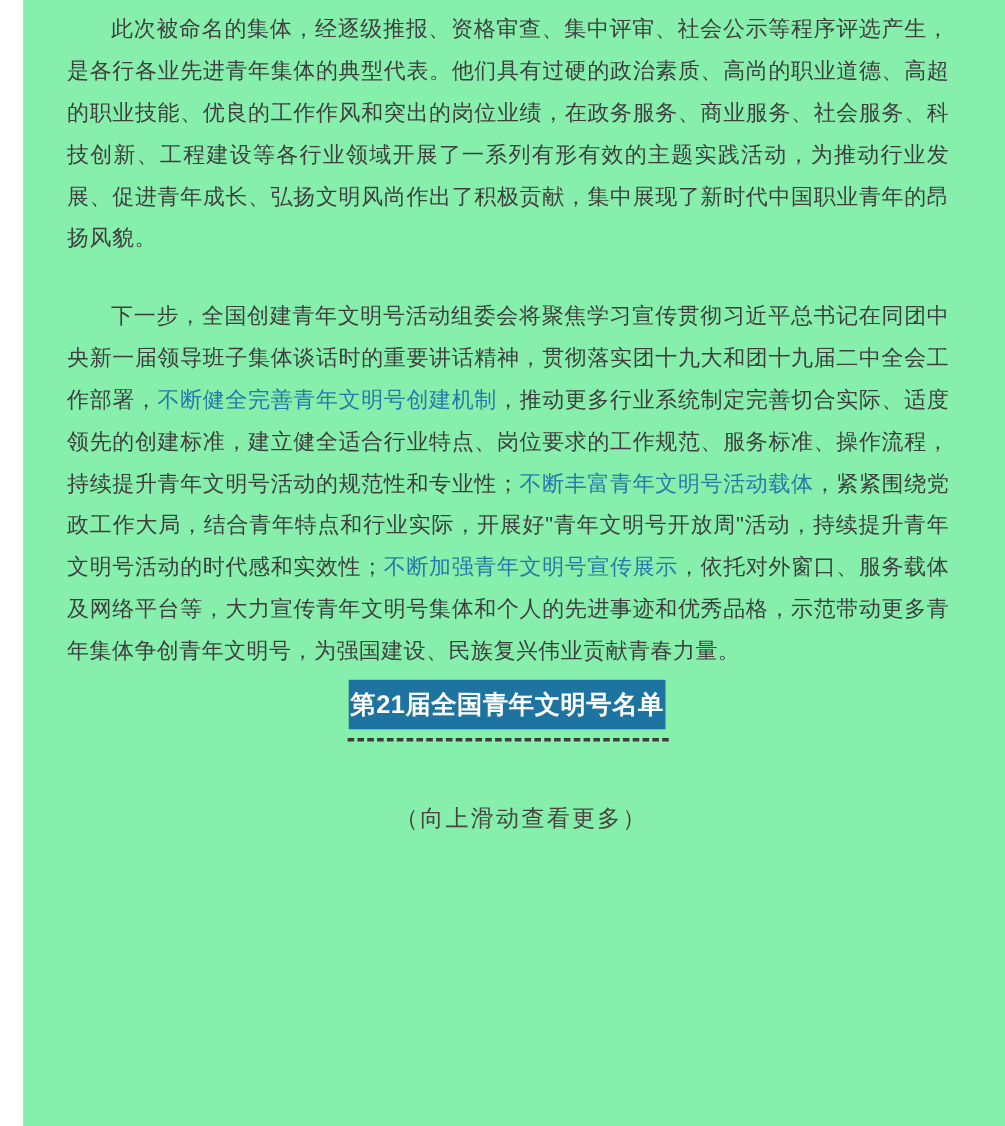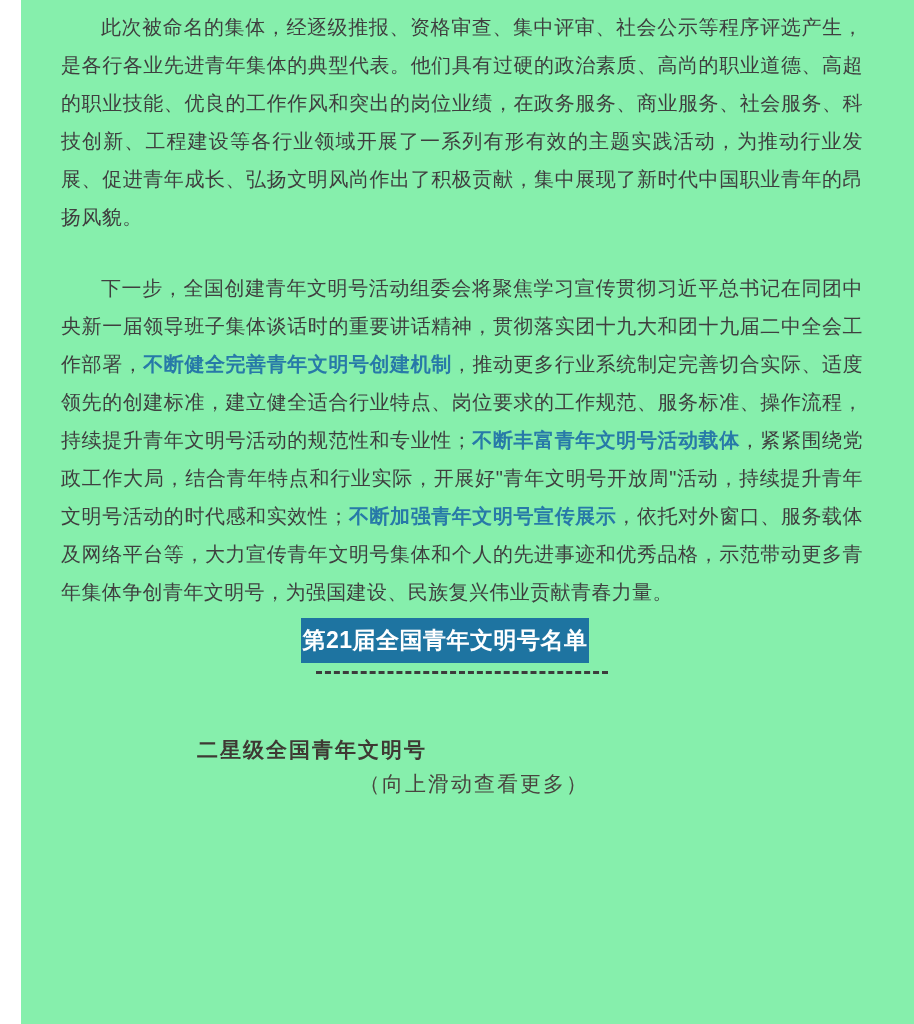--- a/index.html
+++ b/index.html
@@ -20,25 +20,25 @@
     margin:0;
     font-size:20px;
     line-height:38px;
     color:#3f3f3f;
     text-align:justify;
     text-indent:2em;
     letter-spacing:0.4px;
   }
   .para + .para{margin-top:33px;}
   .seg-normal{color:#3f3f3f;font-weight:normal;}
-  .seg-emphasis{color:#2779a8;font-weight:bold;}
+  .seg-emphasis{color:#2779a8;font-weight:normal;}
   
   .banner{
     position:absolute;
-    left:280px;top:618px;
+    left:296px;top:618px;
     width:288px;height:45px;
     background:#1e74a1;
     display:flex;align-items:center;justify-content:center;
   }
   .banner-title{
     color:#ffffff;
     font-size:23px;
     font-weight:bold;
     letter-spacing:0.5px;
     white-space:nowrap;
@@ -96,17 +96,16 @@
       <p class="para"><span class="seg-normal">下一步，全国创建青年文明号活动组委会将聚焦学习宣传贯彻习近平总书记在同团中央新一届领导班子集体谈话时的重要讲话精神，贯彻落实团十九大和团十九届二中全会工作部署，</span><span class="seg-emphasis">不断健全完善青年文明号创建机制</span><span class="seg-normal">，推动更多行业系统制定完善切合实际、适度领先的创建标准，建立健全适合行业特点、岗位要求的工作规范、服务标准、操作流程，持续提升青年文明号活动的规范性和专业性；</span><span class="seg-emphasis">不断丰富青年文明号活动载体</span><span class="seg-normal">，紧紧围绕党政工作大局，结合青年特点和行业实际，开展好"青年文明号开放周"活动，持续提升青年文明号活动的时代感和实效性；</span><span class="seg-emphasis">不断加强青年文明号宣传展示</span><span class="seg-normal">，依托对外窗口、服务载体及网络平台等，大力宣传青年文明号集体和个人的先进事迹和优秀品格，示范带动更多青年集体争创青年文明号，为强国建设、民族复兴伟业贡献青春力量。</span></p>
     </div>
 
   <div class="banner">
     <span class="banner-title">第21届全国青年文明号名单</span>
   </div>
 
   <div class="dashed-rule"></div>
 
   <div class="award-list" id="award-list">
-      <div class="list-heading">二星级全国青年文明号</div>
       <div class="list-item clipped-line">（向上滑动查看更多）</div>
     </div>
 
 </div>
 
 </body></html>

